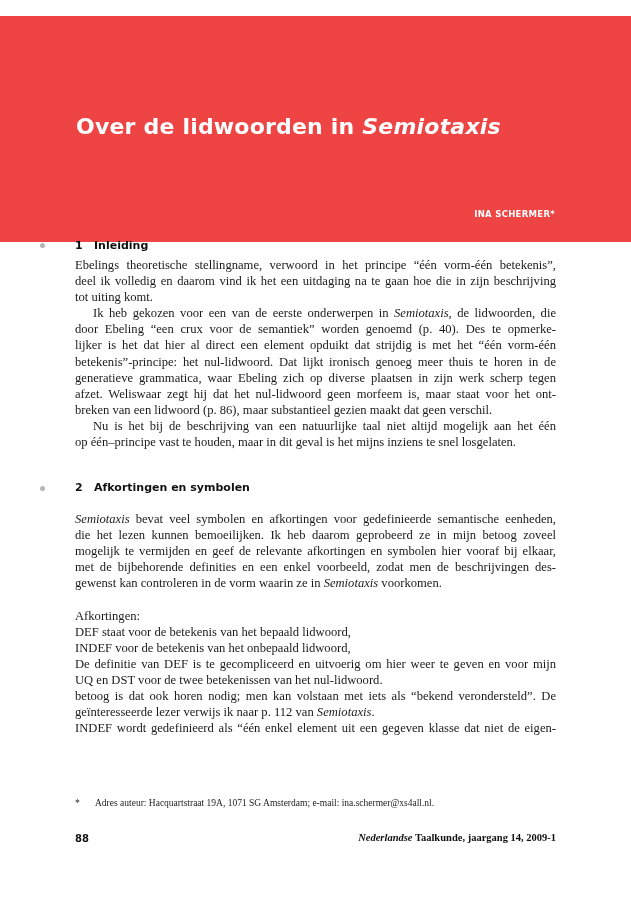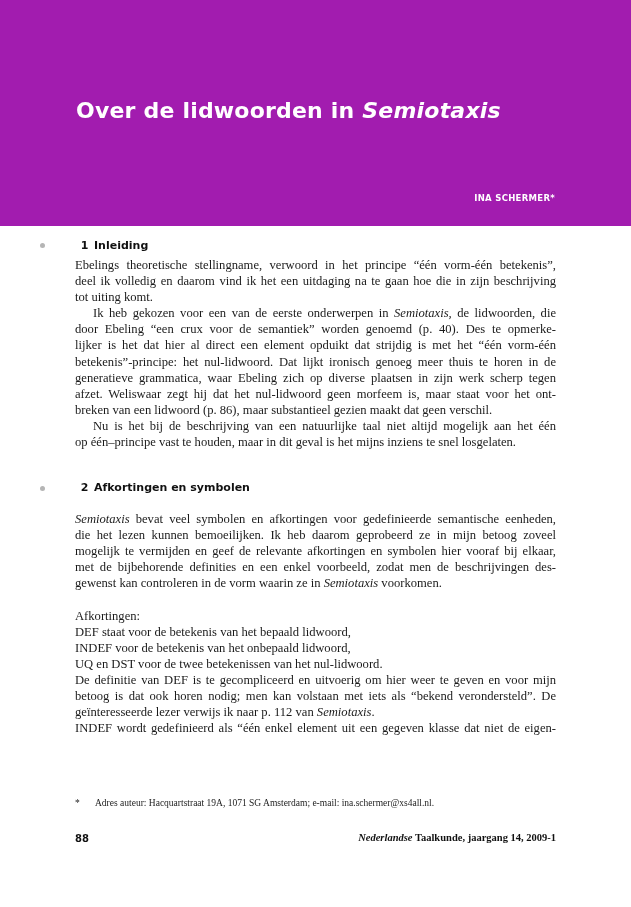--- a/index.html
+++ b/index.html
@@ -1,39 +1,39 @@
 <!DOCTYPE html>
 <html><head>
   <meta charset="utf-8">
   <style>
     html, body { margin: 0; padding: 0; }
     body {
       width: 631px; height: 907px; background: #ffffff; position: relative; overflow: hidden;
       font-family: "DejaVu Serif", "Liberation Serif", serif; color: #1a1a1a;
     }
     .header {
-      position: absolute; left: 0; top: 0; width: 631px; height: 226px; background: #a21caf;
+      position: absolute; left: 0; top: 16px; width: 631px; height: 226px; background: #ef4444;
     }
     .title {
       position: absolute; left: 76px; top: 98px; color: #ffffff;
       font-family: "DejaVu Sans", "Liberation Sans", sans-serif; font-weight: bold; font-size: 22px;
       letter-spacing: 0.2px; white-space: nowrap;
     }
     .title i { font-style: italic; }
     .author {
       position: absolute; right: 76px; top: 193px; color: #ffffff;
       font-family: "DejaVu Sans", "Liberation Sans", sans-serif; font-weight: bold; font-size: 8.5px;
       letter-spacing: 0.3px; white-space: nowrap;
     }
     .dot {
       position: absolute; left: 40px; width: 5px; height: 5px; border-radius: 50%; background: #b5b5b5;
     }
     .sechead {
       position: absolute; left: 75px; font-family: "DejaVu Sans", "Liberation Sans", sans-serif;
-      font-weight: bold; font-size: 11px; color: #111; white-space: nowrap; text-align: center;
+      font-weight: bold; font-size: 11px; color: #111; white-space: nowrap;
     }
     .sechead .num { display: inline-block; width: 19px; }
     .para {
       position: absolute; left: 75px; width: 481px; font-size: 11.3px; line-height: 16.1px;
       text-align: justify; color: #1a1a1a;
       font-family: "Liberation Serif", "DejaVu Serif", serif; font-size: 12.6px;
     }
     .line { display: block; text-align: justify; text-align-last: justify; white-space: nowrap; }
     .line.last { text-align-last: left; }
     .footnote {
@@ -86,22 +86,22 @@
 <div class="para" id="sec2" style="top:511px;">
     <span class="line"><span></span><i>Semiotaxis</i><span> bevat veel symbolen en afkortingen voor gedefinieerde  semantische eenheden,</span></span>
     <span class="line"><span>die het lezen kunnen bemoeilijken. Ik heb daarom geprobeerd ze in mijn betoog zoveel</span></span>
     <span class="line"><span>mogelijk te vermijden en geef de relevante afkortingen en symbolen hier vooraf bij elkaar,</span></span>
     <span class="line"><span>met de bijbehorende definities en een enkel voorbeeld, zodat men de beschrijvingen des-</span></span>
     <span class="line last"><span>gewenst kan controleren in de vorm waarin ze in </span><i>Semiotaxis</i><span> voorkomen.</span></span>
     <span class="line last">&nbsp;<span></span></span>
     <span class="line last"><span>Afkortingen:</span></span>
     <span class="line last"><span>DEF staat voor de betekenis van het bepaald lidwoord,</span></span>
     <span class="line last"><span>INDEF voor de betekenis van het onbepaald lidwoord,</span></span>
+    <span class="line"><span>De definitie van DEF is te gecompliceerd en uitvoerig om hier weer te geven en voor mijn</span></span>
     <span class="line last"><span>UQ en DST voor de twee betekenissen van het nul-lidwoord.</span></span>
-    <span class="line"><span>De definitie van DEF is te gecompliceerd en uitvoerig om hier weer te geven en voor mijn</span></span>
     <span class="line"><span>betoog is dat ook horen nodig; men kan volstaan met iets als “bekend verondersteld”. De</span></span>
     <span class="line last"><span>geïnteresseerde lezer verwijs ik naar p. 112 van </span><i>Semiotaxis</i><span>.</span></span>
     <span class="line"><span>INDEF wordt gedefinieerd als  “één enkel element uit een gegeven klasse dat niet de eigen-</span></span>
   </div>
 
 <div class="footnote">
   <span class="star">*</span><span>Adres auteur: Hacquartstraat 19A, 1071 SG Amsterdam; e-mail: ina.schermer@xs4all.nl.</span>
 </div>
 
 <div class="pagenum">88</div>

